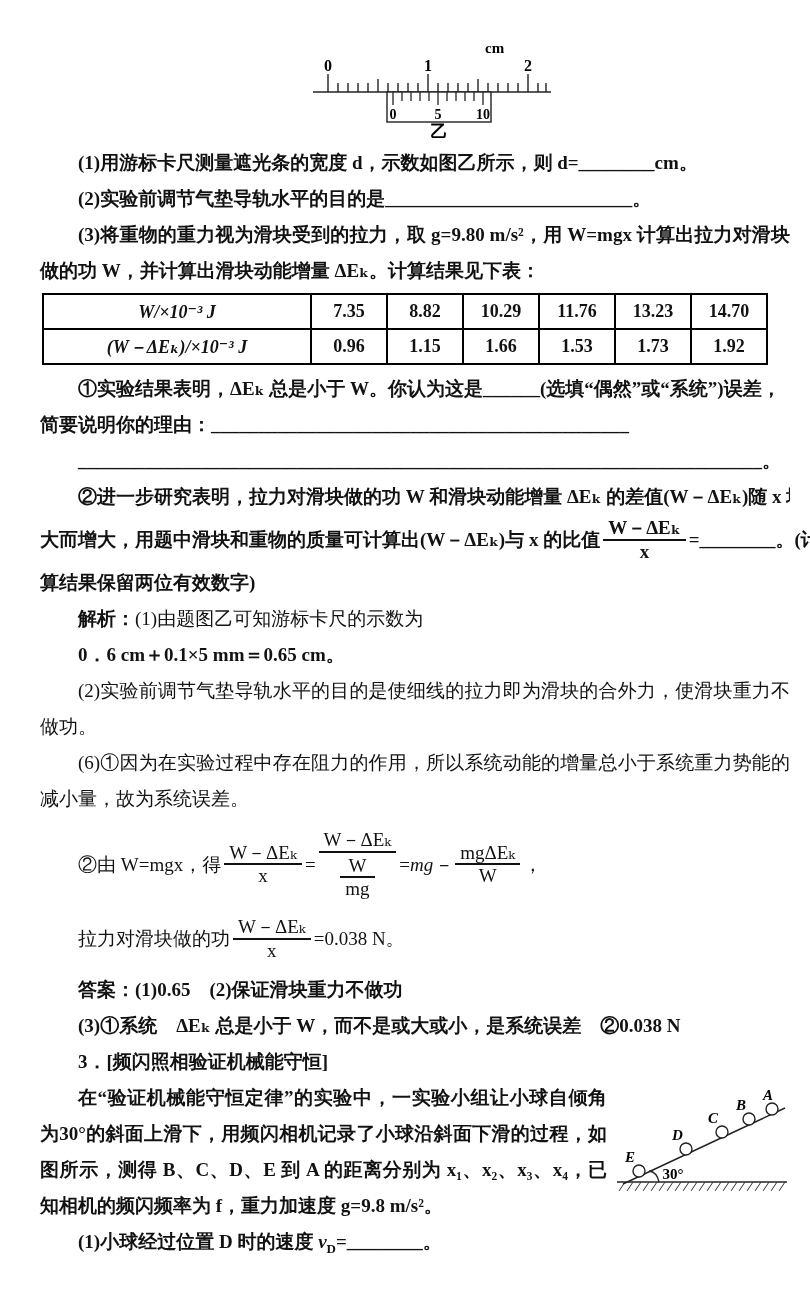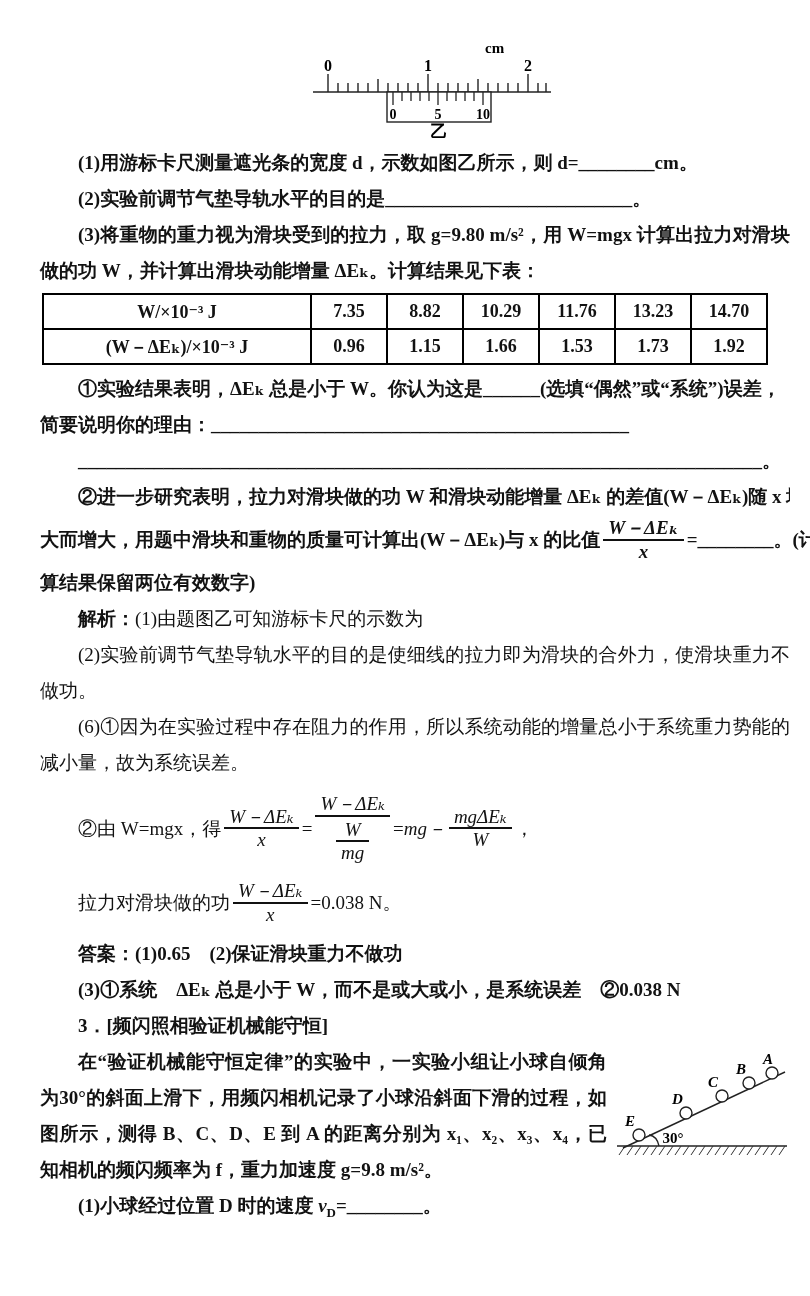--- a/index.html
+++ b/index.html
@@ -15,25 +15,25 @@
   .indent { text-indent:2em; }
   .nowrap { white-space:nowrap; overflow:hidden; }
   .just { text-align:justify; }
   .light { font-weight:normal; }
   .lbl { font-weight:bold; }
 
   .fig-caliper { text-align:center; margin:4px 0 2px 30px; }
 
   table.data { border-collapse:collapse; width:726px; margin:4px 0 6px 2px; table-layout:fixed; }
   table.data td { border:2px solid #000; text-align:center; height:35px; font-size:18px; padding:0 2px; }
-  td.hdr { }
+  td.hdr { font-style:italic; }
   col.c0 { width:268px; }
 
   .frac { display:inline-block; vertical-align:middle; text-align:center;
-          font-style:italic; line-height:1.15; margin:0 3px; }
+          line-height:1.15; margin:0 3px; }
   .frac > .num { display:block; border-bottom:2px solid #111; padding:0 5px; }
   .frac > .den { display:block; padding:0 5px; }
   .frac .frac { margin:2px 0 0 0; }
   .frow { display:flex; align-items:center; line-height:1.25; white-space:nowrap; }
   .frow.ind { padding-left:38px; }
   .formula-block { margin:12px 0 6px; }
   .subst-block { margin:16px 0 10px; }
   .sub2row { margin:2px 0; }
 
   .fig-incline { float:right; width:175px; height:118px; margin:2px 0 4px 8px; }
@@ -146,20 +146,21 @@
     <span>大而增大，用题中滑块和重物的质量可计算出(W－ΔEₖ)与 x 的比值</span>
     <span class="frac">
       <span class="num">W－ΔEₖ</span>
       <span class="den">x</span>
     </span>
     <span>=________。(计</span>
   </div>
   <p class="nowrap">算结果保留两位有效数字)</p>
 
   <p class="indent nowrap"><span class="lbl">解析：</span><span class="light">(1)由题图乙可知游标卡尺的示数为</span></p>
+  <p class="indent nowrap">0．6 cm＋0.1×5 mm＝0.65 cm。</p>
   <p class="indent just light">(2)实验前调节气垫导轨水平的目的是使细线的拉力即为滑块的合外力，使滑块重力不做功。</p>
   <p class="indent just light">(6)①因为在实验过程中存在阻力的作用，所以系统动能的增量总小于系统重力势能的减小量，故为系统误差。</p>
 
   <div class="frow ind formula-block light">
     <span>②由 W=mgx，得</span>
     <span class="frac">
       <span class="num">W－ΔEₖ</span>
       <span class="den">x</span>
     </span>
     <span>=</span>

